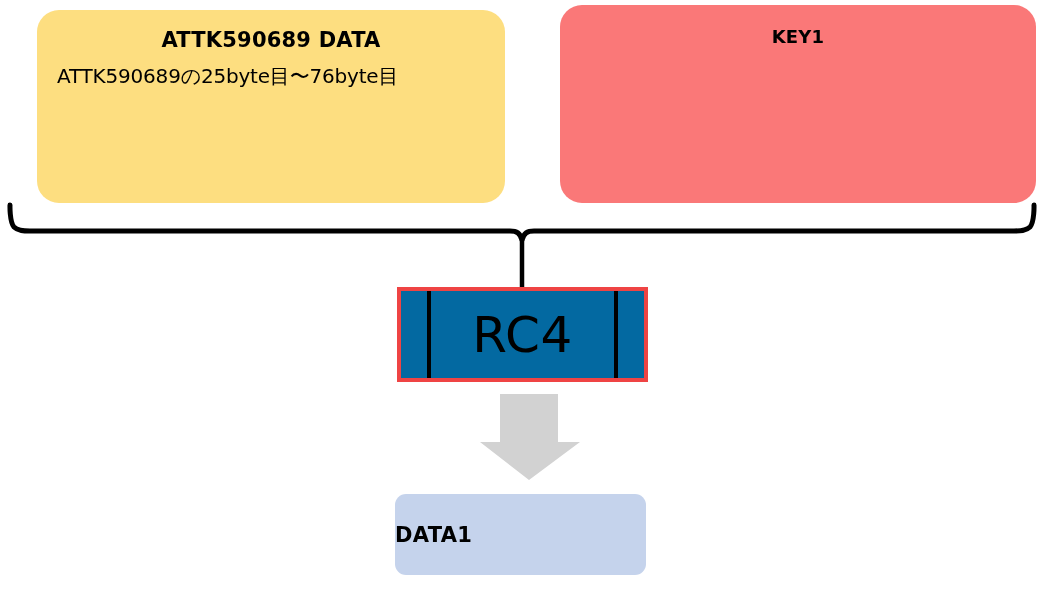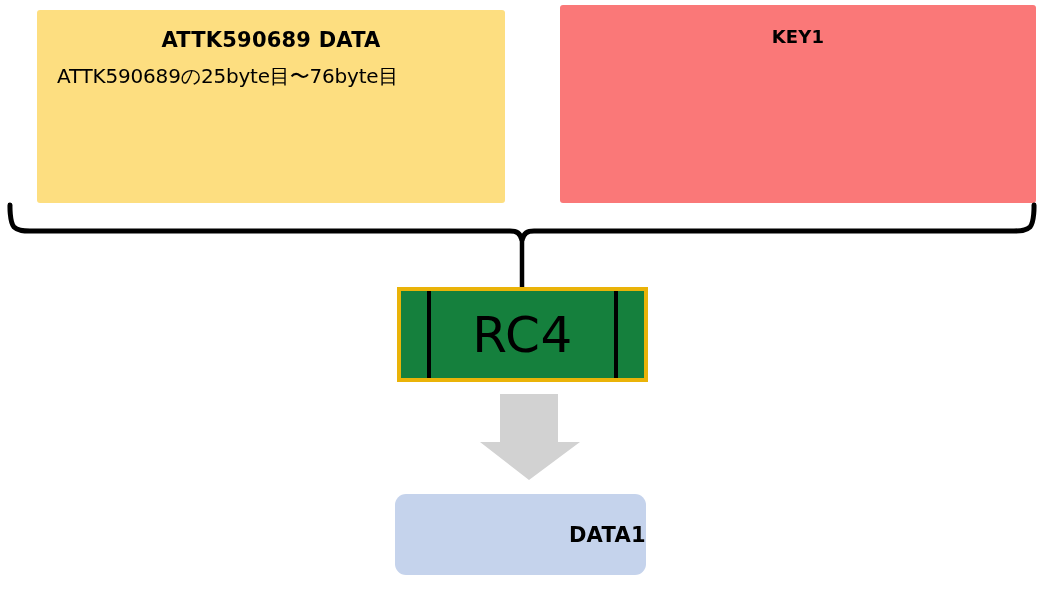--- a/index.html
+++ b/index.html
@@ -16,21 +16,21 @@
     width: 1056px;
     height: 595px;
     background: #ffffff;
     overflow: hidden;
   }
 
   
   .rbox {
     position: absolute;
     box-sizing: border-box;
-    border-radius: 3px;
+    border-radius: 22px;
     padding-left: 44px;
   }
   #data-box {
     left: 37px;
     top: 10px;
     width: 468px;
     height: 193px;
     background: #fdde80;
   }
   #key-box {
@@ -80,22 +80,22 @@
   }
 
   
   #rc4-box {
     position: absolute;
     left: 397px;
     top: 287px;
     width: 251px;
     height: 95px;
     box-sizing: border-box;
-    background: #15803d;
-    border: 4px solid #eab308;
+    background: #0369a1;
+    border: 4px solid #ef4444;
   }
   .rc4-bar {
     position: absolute;
     top: 0;
     bottom: 0;
     width: 4px;
     background: #000000;
   }
   #rc4-bar-left  { left: 26px; }
   #rc4-bar-right { right: 26px; }
@@ -128,21 +128,21 @@
     position: absolute;
     left: 395px;
     top: 494px;
     width: 251px;
     height: 81px;
     box-sizing: border-box;
     background: #c5d3ec;
     border-radius: 11px;
     display: flex;
     align-items: center;
-    justify-content: flex-end;
+    justify-content: flex-start;
   }
   #out-label {
     font-size: 21px;
     font-weight: bold;
     letter-spacing: 0.3px;
   }
 </style>
 </head>
 <body>
 

